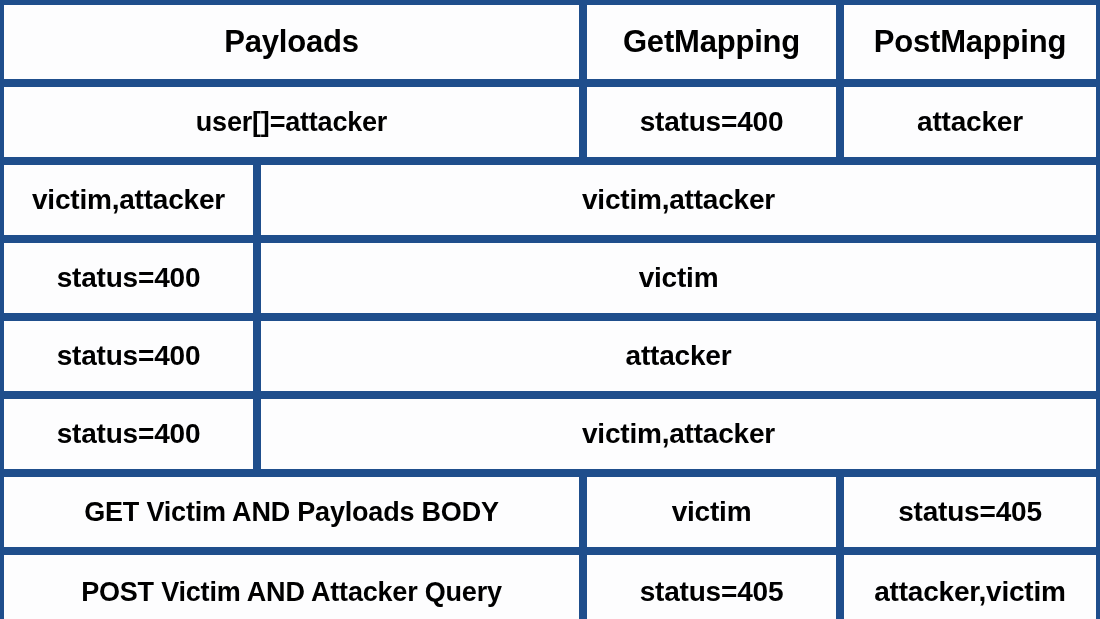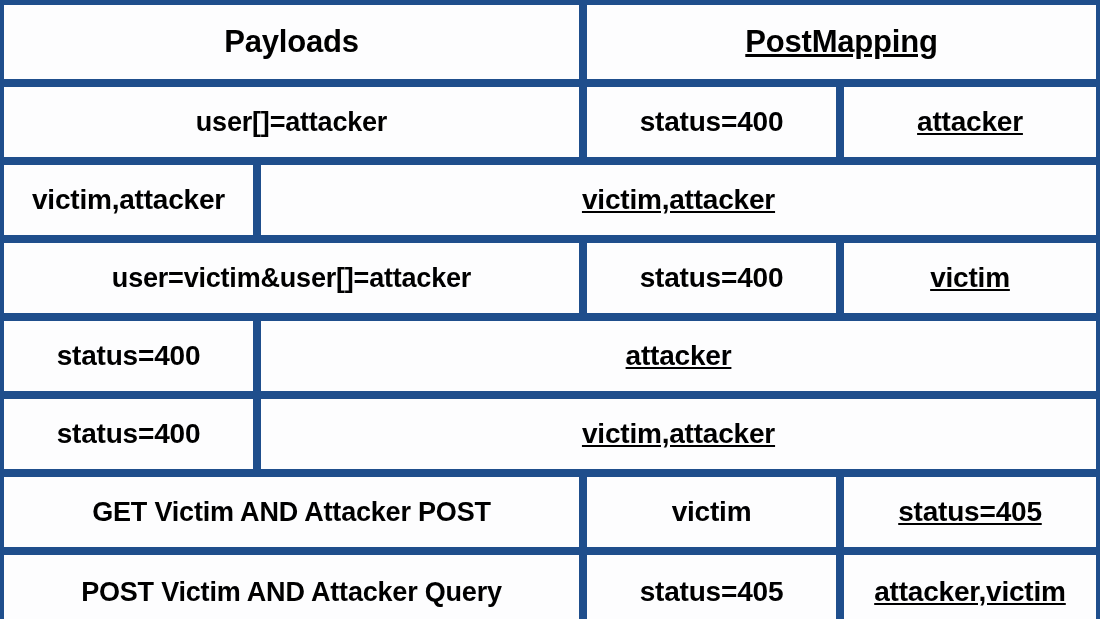--- a/index.html
+++ b/index.html
@@ -50,21 +50,21 @@
     font-weight: bold;
     letter-spacing: -0.2px;
     overflow: hidden;
     white-space: nowrap;
     margin: 4px 0 4px 0;
   }
 
   
   .col-payload   { flex: 0 0 575px; margin-right: 8px; }
   .col-get       { flex: 0 0 249px; margin-right: 8px; }
-  .col-post      { flex: 1 1 auto; text-decoration: underline; }
+  .col-post      { flex: 1 1 auto; }
 
   .header-row .cell {
     font-size: 31px;
     margin-top: 0;
   }
   .body-row .cell {
     font-size: 28px;
   }
   
   .body-row .col-payload {
@@ -74,52 +74,52 @@
     margin-bottom: 0;
   }
 </style>
 </head>
 <body>
 
 <div id="table-frame">
 
   <div class="table-row header-row">
     <div class="cell col-payload">Payloads</div>
+    <div class="cell col-get">GetMapping</div>
     <div class="cell col-post">PostMapping</div>
   </div>
 
   <div class="table-row body-row">
     <div class="cell col-payload">user[]=attacker</div>
     <div class="cell col-get">status=400</div>
     <div class="cell col-post">attacker</div>
   </div>
 
   <div class="table-row body-row">
     <div class="cell col-get">victim,attacker</div>
     <div class="cell col-post">victim,attacker</div>
   </div>
 
   <div class="table-row body-row">
-    <div class="cell col-payload">user=victim&amp;user[]=attacker</div>
     <div class="cell col-get">status=400</div>
     <div class="cell col-post">victim</div>
   </div>
 
   <div class="table-row body-row">
     <div class="cell col-get">status=400</div>
     <div class="cell col-post">attacker</div>
   </div>
 
   <div class="table-row body-row">
     <div class="cell col-get">status=400</div>
     <div class="cell col-post">victim,attacker</div>
   </div>
 
   <div class="table-row body-row">
-    <div class="cell col-payload">GET Victim AND Attacker POST</div>
+    <div class="cell col-payload">GET Victim AND Payloads BODY</div>
     <div class="cell col-get">victim</div>
     <div class="cell col-post">status=405</div>
   </div>
 
   <div class="table-row body-row last-row">
     <div class="cell col-payload">POST Victim AND Attacker Query</div>
     <div class="cell col-get">status=405</div>
     <div class="cell col-post">attacker,victim</div>
   </div>
 

